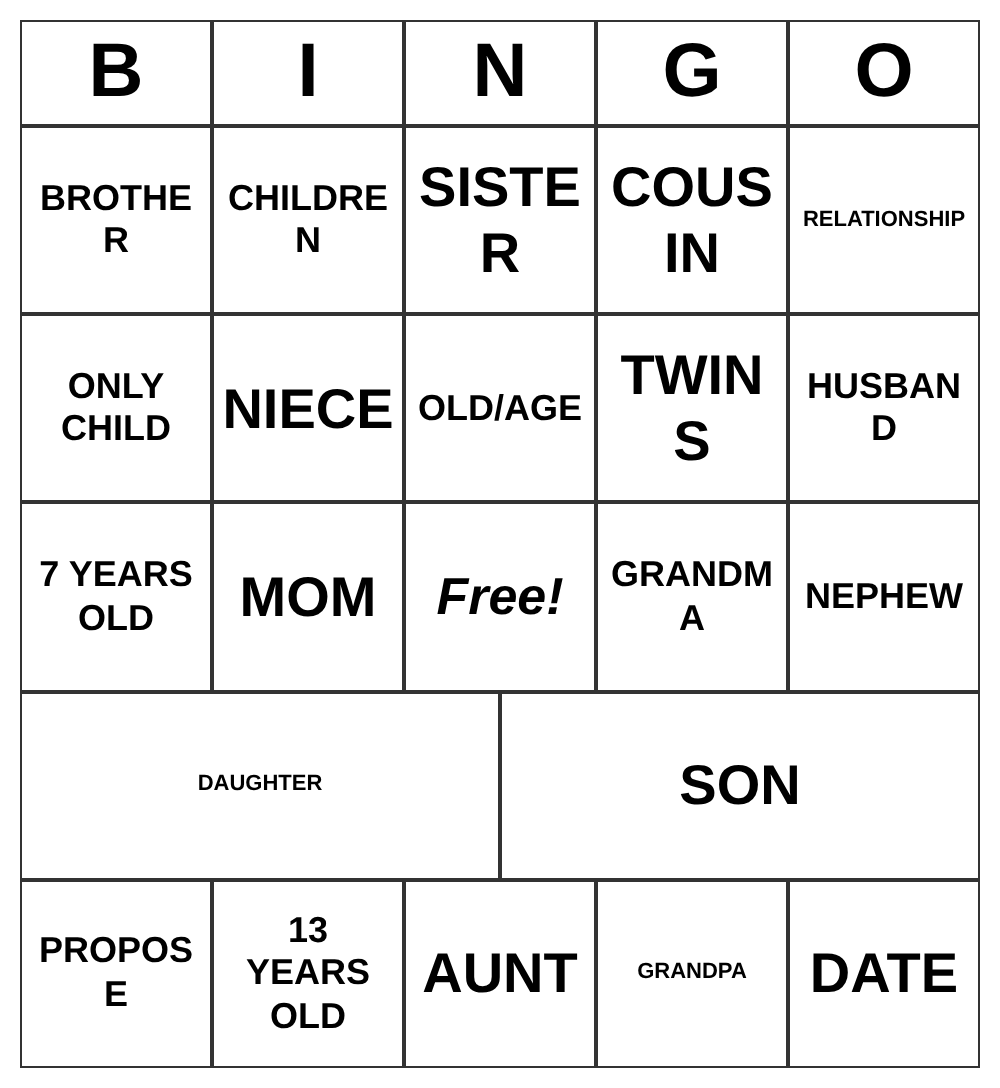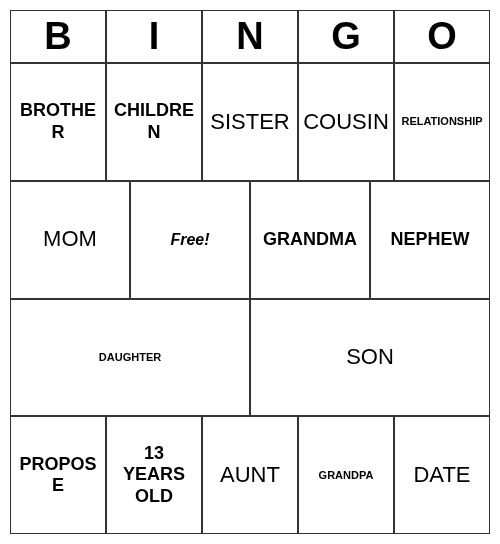--- a/index.html
+++ b/index.html
@@ -59,35 +59,35 @@
       align-items: center;
       text-align: center;
       padding: 4px;
       font-size: 13px;
       font-weight: bold;
       line-height: 1.2;
       word-break: break-word;
     }
 
     .bingo-cell.large-text {
-      font-size: 22px;
-      font-weight: normal;
+      font-size: 28px;
+      font-weight: bold;
     }
 
     .bingo-cell.medium-text {
       font-size: 18px;
       font-weight: bold;
     }
 
     .bingo-cell.small-text {
       font-size: 11px;
     }
 
     .bingo-cell.free {
-      font-size: 16px;
+      font-size: 26px;
       font-weight: bold;
       font-style: italic;
     }
   </style>
 </head>
 <body>
 
 <div class="bingo-container">
   <div class="bingo-header">
   <div class="header-cell">B</div>
@@ -98,20 +98,28 @@
     </div>
   <div class="bingo-grid">
   <div class="bingo-row">
         <div class="bingo-cell medium-text">BROTHER</div>
         <div class="bingo-cell medium-text">CHILDREN</div>
         <div class="bingo-cell large-text">SISTER</div>
         <div class="bingo-cell large-text">COUSIN</div>
         <div class="bingo-cell small-text">RELATIONSHIP</div>
       </div>
       <div class="bingo-row">
+        <div class="bingo-cell medium-text">ONLY CHILD</div>
+        <div class="bingo-cell large-text">NIECE</div>
+        <div class="bingo-cell medium-text">OLD/AGE</div>
+        <div class="bingo-cell large-text">TWINS</div>
+        <div class="bingo-cell medium-text">HUSBAND</div>
+      </div>
+      <div class="bingo-row">
+        <div class="bingo-cell medium-text">7 YEARS OLD</div>
         <div class="bingo-cell large-text">MOM</div>
         <div class="bingo-cell free">Free!</div>
         <div class="bingo-cell medium-text">GRANDMA</div>
         <div class="bingo-cell medium-text">NEPHEW</div>
       </div>
       <div class="bingo-row">
         <div class="bingo-cell small-text">DAUGHTER</div>
         <div class="bingo-cell large-text">SON</div>
       </div>
       <div class="bingo-row">

